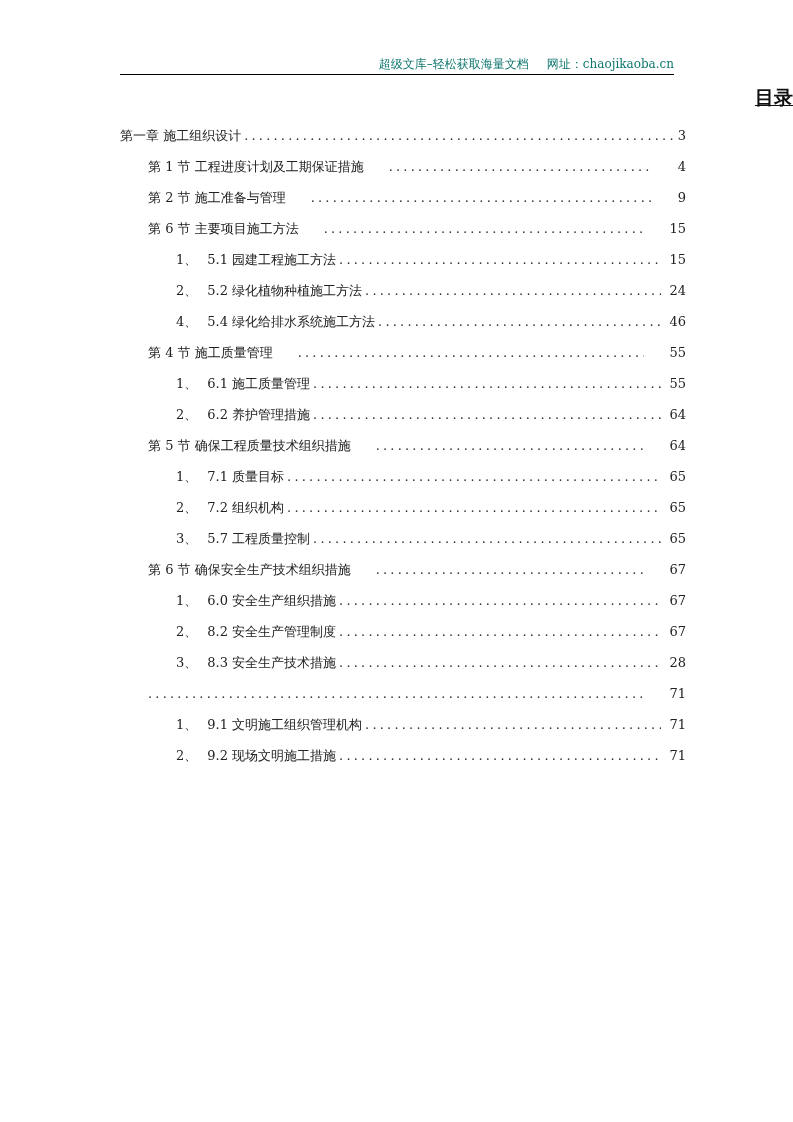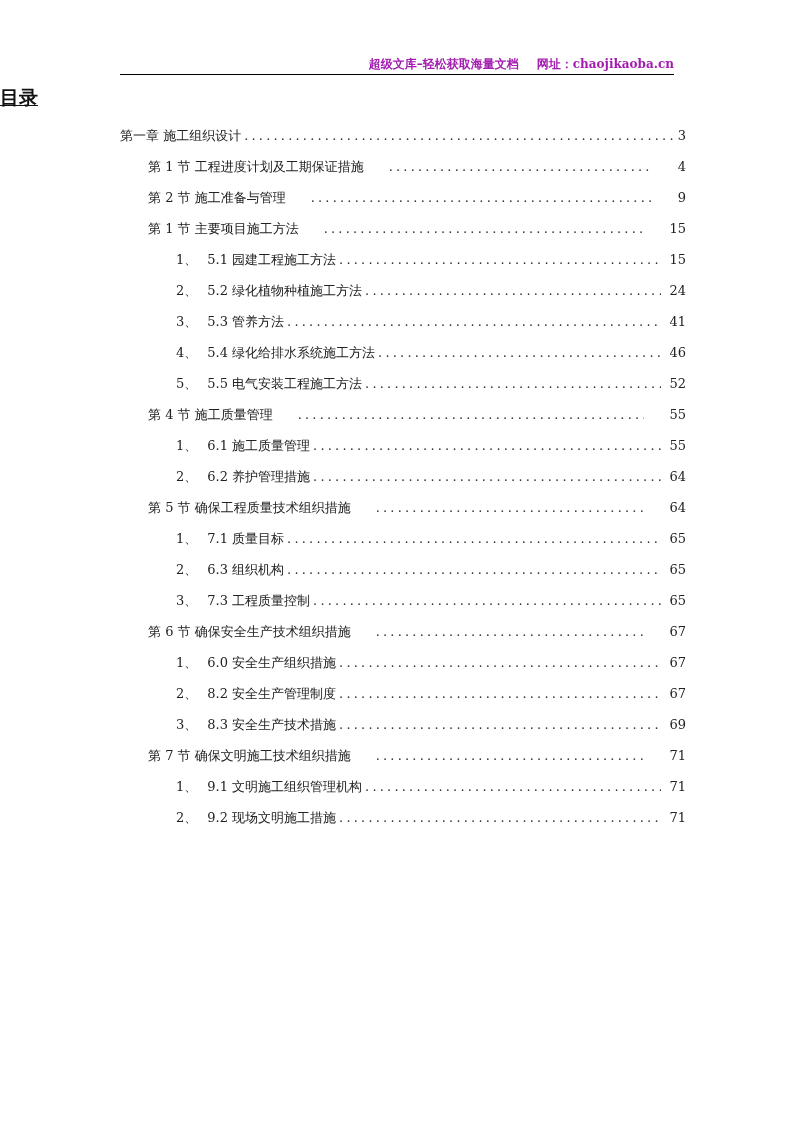--- a/index.html
+++ b/index.html
@@ -2,23 +2,23 @@
 <html><head>
   <meta charset="utf-8">
   <style>
     html, body { margin: 0; padding: 0; background: #ffffff; }
     body { width: 793px; height: 1122px; position: relative; overflow: hidden;
            font-family: "DejaVu Serif", "Liberation Serif", serif; color: #1a1a1a; }
     .page { position: absolute; left: 0; top: 0; width: 793px; height: 1122px; }
     .header { position: absolute; left: 120px; top: 56px; width: 554px; height: 18px;
               border-bottom: 1px solid #000; }
     .header-text { position: absolute; right: 0; top: 0; font-size: 12px; line-height: 16px;
-                   white-space: nowrap; color: #a21caf; font-weight: bold; }
+                   white-space: nowrap; color: #0f766e; }
     .header-text .sep { display: inline-block; width: 18px; }
-    .title { position: absolute; left: 0; width: 793px; top: 84px; text-align: left;
+    .title { position: absolute; left: 0; width: 793px; top: 84px; text-align: right;
              font-family: "DejaVu Sans", "Liberation Sans", sans-serif; font-weight: bold;
              font-size: 19px; line-height: 26px; color: #111; text-decoration: underline; }
     .toc { position: absolute; left: 120px; top: 120px; width: 566px; }
     .toc-row { position: relative; height: 31px; display: flex; align-items: center;
                font-size: 13px; color: #222; }
     .toc-row.l1 { padding-left: 0; justify-content: flex-end; }
     .toc-row.l2 { padding-left: 28px; gap: 22px; }
     .toc-row.l3 { padding-left: 56px; }
     .toc-label { white-space: nowrap; flex: 0 0 auto; padding-right: 3px; }
     .toc-num { margin-right: 10px; }
@@ -50,48 +50,38 @@
         <span class="toc-label"><span>第 1 节 工程进度计划及工期保证措施</span></span>
         <span class="toc-leader"></span>
         <span class="toc-page">4</span>
       </div>
       <div class="toc-row l2">
         <span class="toc-label"><span>第 2 节 施工准备与管理</span></span>
         <span class="toc-leader"></span>
         <span class="toc-page">9</span>
       </div>
       <div class="toc-row l2">
-        <span class="toc-label"><span>第 1 节 主要项目施工方法</span></span>
+        <span class="toc-label"><span>第 6 节 主要项目施工方法</span></span>
         <span class="toc-leader"></span>
         <span class="toc-page">15</span>
       </div>
       <div class="toc-row l3">
         <span class="toc-label"><span class="toc-num">1、</span><span>5.1 园建工程施工方法</span></span>
         <span class="toc-leader"></span>
         <span class="toc-page">15</span>
       </div>
       <div class="toc-row l3">
         <span class="toc-label"><span class="toc-num">2、</span><span>5.2 绿化植物种植施工方法</span></span>
         <span class="toc-leader"></span>
         <span class="toc-page">24</span>
       </div>
       <div class="toc-row l3">
-        <span class="toc-label"><span class="toc-num">3、</span><span>5.3 管养方法</span></span>
-        <span class="toc-leader"></span>
-        <span class="toc-page">41</span>
-      </div>
-      <div class="toc-row l3">
         <span class="toc-label"><span class="toc-num">4、</span><span>5.4 绿化给排水系统施工方法</span></span>
         <span class="toc-leader"></span>
         <span class="toc-page">46</span>
-      </div>
-      <div class="toc-row l3">
-        <span class="toc-label"><span class="toc-num">5、</span><span>5.5 电气安装工程施工方法</span></span>
-        <span class="toc-leader"></span>
-        <span class="toc-page">52</span>
       </div>
       <div class="toc-row l2">
         <span class="toc-label"><span>第 4 节 施工质量管理</span></span>
         <span class="toc-leader"></span>
         <span class="toc-page">55</span>
       </div>
       <div class="toc-row l3">
         <span class="toc-label"><span class="toc-num">1、</span><span>6.1 施工质量管理</span></span>
         <span class="toc-leader"></span>
         <span class="toc-page">55</span>
@@ -105,26 +95,26 @@
         <span class="toc-label"><span>第 5 节 确保工程质量技术组织措施</span></span>
         <span class="toc-leader"></span>
         <span class="toc-page">64</span>
       </div>
       <div class="toc-row l3">
         <span class="toc-label"><span class="toc-num">1、</span><span>7.1 质量目标</span></span>
         <span class="toc-leader"></span>
         <span class="toc-page">65</span>
       </div>
       <div class="toc-row l3">
-        <span class="toc-label"><span class="toc-num">2、</span><span>6.3 组织机构</span></span>
+        <span class="toc-label"><span class="toc-num">2、</span><span>7.2 组织机构</span></span>
         <span class="toc-leader"></span>
         <span class="toc-page">65</span>
       </div>
       <div class="toc-row l3">
-        <span class="toc-label"><span class="toc-num">3、</span><span>7.3 工程质量控制</span></span>
+        <span class="toc-label"><span class="toc-num">3、</span><span>5.7 工程质量控制</span></span>
         <span class="toc-leader"></span>
         <span class="toc-page">65</span>
       </div>
       <div class="toc-row l2">
         <span class="toc-label"><span>第 6 节 确保安全生产技术组织措施</span></span>
         <span class="toc-leader"></span>
         <span class="toc-page">67</span>
       </div>
       <div class="toc-row l3">
         <span class="toc-label"><span class="toc-num">1、</span><span>6.0 安全生产组织措施</span></span>
@@ -132,24 +122,23 @@
         <span class="toc-page">67</span>
       </div>
       <div class="toc-row l3">
         <span class="toc-label"><span class="toc-num">2、</span><span>8.2 安全生产管理制度</span></span>
         <span class="toc-leader"></span>
         <span class="toc-page">67</span>
       </div>
       <div class="toc-row l3">
         <span class="toc-label"><span class="toc-num">3、</span><span>8.3 安全生产技术措施</span></span>
         <span class="toc-leader"></span>
-        <span class="toc-page">69</span>
+        <span class="toc-page">28</span>
       </div>
       <div class="toc-row l2">
-        <span class="toc-label"><span>第 7 节 确保文明施工技术组织措施</span></span>
         <span class="toc-leader"></span>
         <span class="toc-page">71</span>
       </div>
       <div class="toc-row l3">
         <span class="toc-label"><span class="toc-num">1、</span><span>9.1 文明施工组织管理机构</span></span>
         <span class="toc-leader"></span>
         <span class="toc-page">71</span>
       </div>
       <div class="toc-row l3">
         <span class="toc-label"><span class="toc-num">2、</span><span>9.2 现场文明施工措施</span></span>

